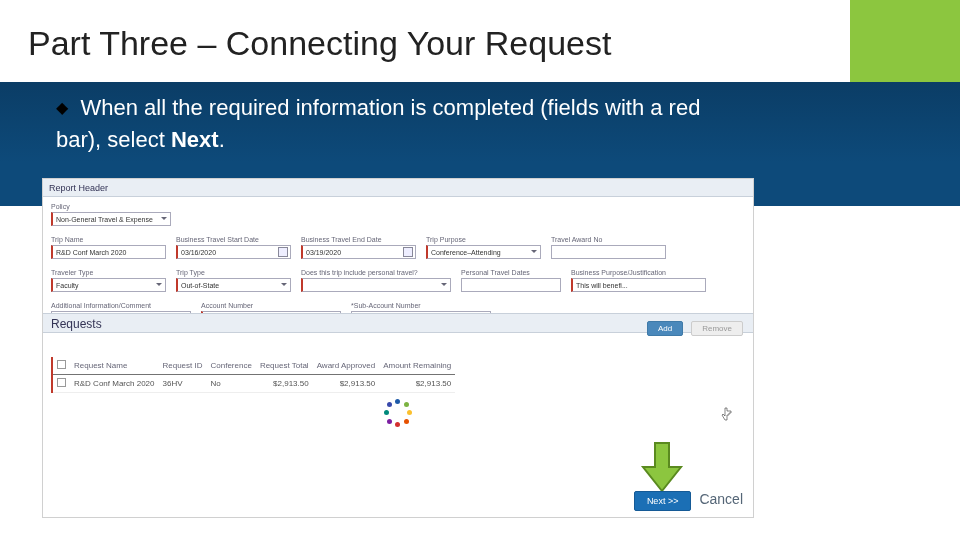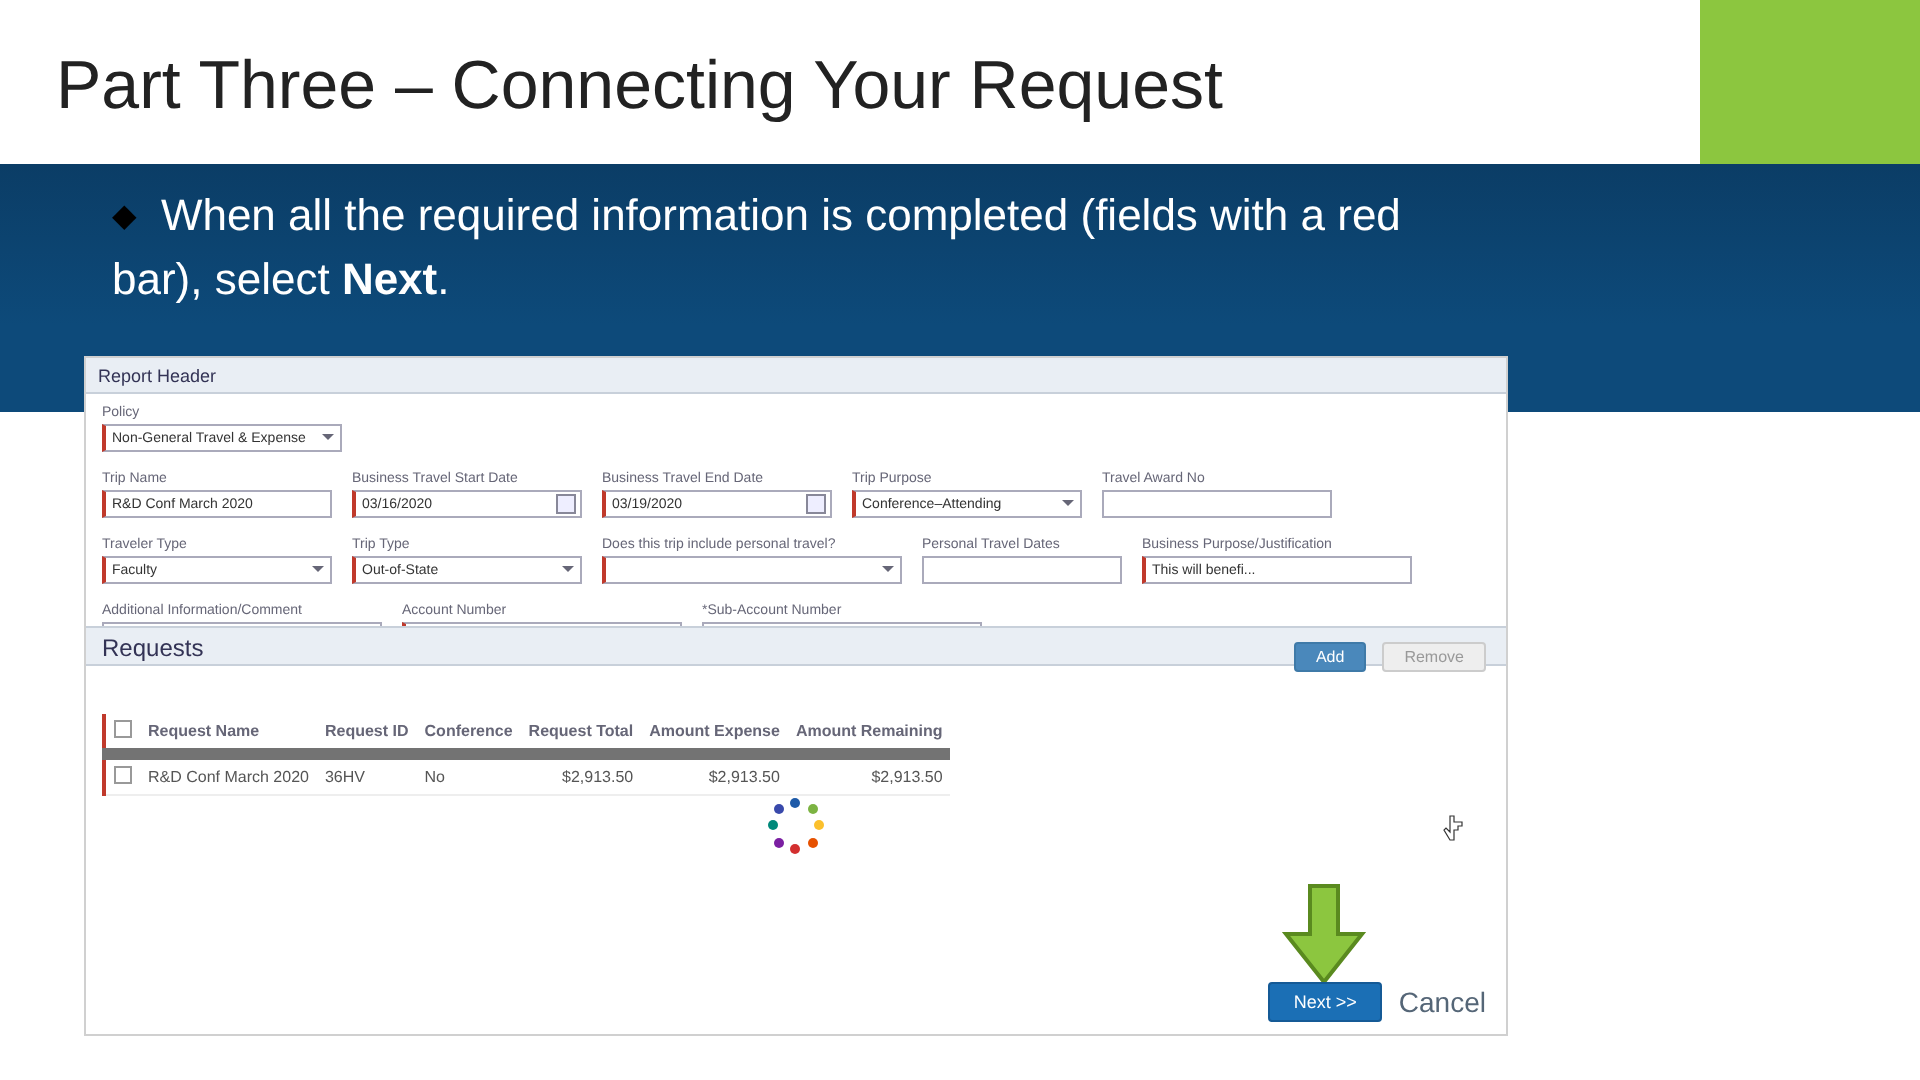--- a/index.html
+++ b/index.html
@@ -24,30 +24,30 @@
     border-top-color:#667}
   .req{border-left:2px solid #c0392b!important}
   .cal{position:absolute;right:2px;top:1px;width:10px;height:10px;border:1px solid #889;background:#eef}
   .requests-hdr{position:absolute;top:134px;left:0;right:0;height:20px;background:#e9eef4;
     border-top:1px solid #c8d0da;border-bottom:1px solid #c8d0da;font-size:12px;color:#335;
     line-height:20px;padding-left:8px}
   .btnrow{position:absolute;top:142px;right:10px;display:flex;gap:8px}
   .tinybtn{font-size:8px;padding:2px 10px;border:1px solid #3f7aa8;background:#4a88bb;color:#fff;border-radius:2px}
   .tinybtn.ghost{background:#eee;color:#999;border-color:#ccc}
   table.req{position:absolute;top:178px;left:8px;right:8px;border-collapse:collapse;font-size:8px;color:#555}
-  table.req th{font-weight:700;color:#667;text-align:left;padding:3px 4px;border-bottom:6px solid #737373}
+  table.req th{font-weight:400;color:#667;text-align:left;padding:3px 4px;border-bottom:1px solid #737373}
   table.req th.rt,table.req td.rt{text-align:right}
   table.req td{padding:3px 4px;border-bottom:1px solid #eee}
   .chk{width:9px;height:9px;border:1px solid #999;display:inline-block}
   .spinner{position:absolute;top:220px;left:50%;transform:translate(-50%,0);width:28px;height:28px}
   .spinner span{position:absolute;width:5px;height:5px;border-radius:50%}
   .cursor{position:absolute;top:228px;right:20px;width:12px;height:14px}
   .cursor svg{width:12px;height:14px}
   .arrow{position:absolute;top:262px;right:68px;width:46px;height:52px}
-  .footer{position:absolute;bottom:6px;right:10px;display:flex;gap:8px;align-items:center}
+  .footer{position:absolute;bottom:6px;right:10px;display:flex;gap:8px;}
   .next{background:#1b6fb5;color:#fff;border:1px solid #155a96;font-size:9px;padding:4px 12px;border-radius:2px}
   .cancel{color:#567;font-size:14px}
 </style>
 </head>
 <body>
 
 <div class="bg-grad"></div>
 <div class="accent-bar"></div>
 
 <h1 class="slide-title">Part Three – Connecting Your Request</h1>
@@ -145,21 +145,21 @@
   </div>
 
   <table class="req">
     <tbody>
         <tr>
       <th style="width:14px"><span class="chk"></span></th>
       <th>Request Name</th>
       <th>Request ID</th>
       <th>Conference</th>
       <th class="rt">Request Total</th>
-      <th class="rt">Amount Expense</th>
+      <th class="rt">Award Approved</th>
       <th class="rt">Amount Remaining</th>
     </tr>
     <tr>
       <td><span class="chk"></span></td>
       <td>R&amp;D Conf March 2020</td>
       <td>36HV</td>
       <td>No</td>
       <td class="rt">$2,913.50</td>
       <td class="rt">$2,913.50</td>
       <td class="rt">$2,913.50</td>

